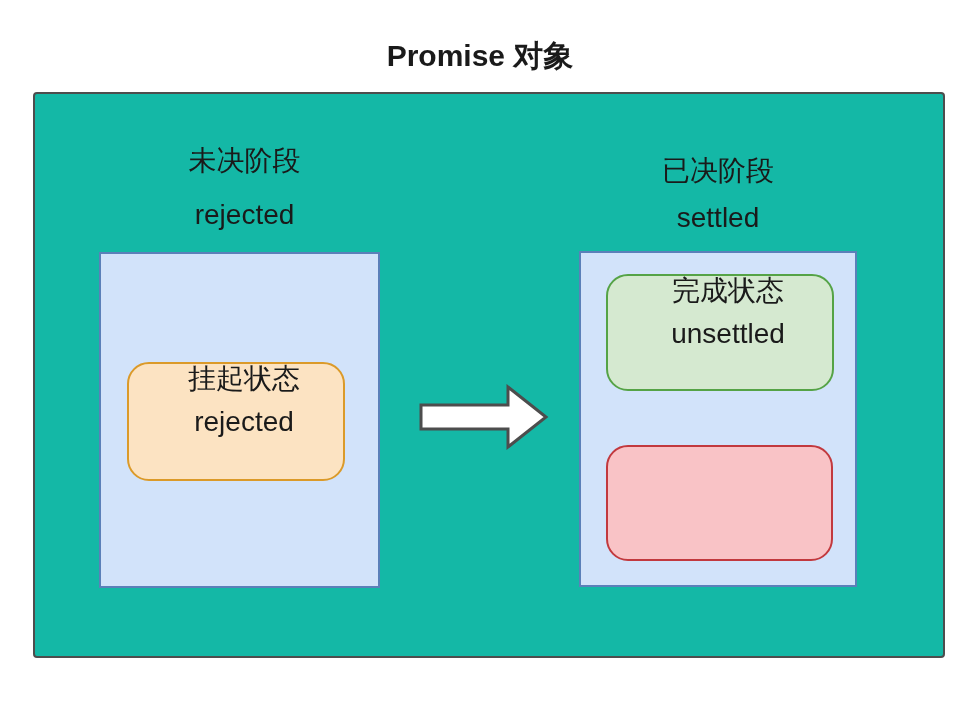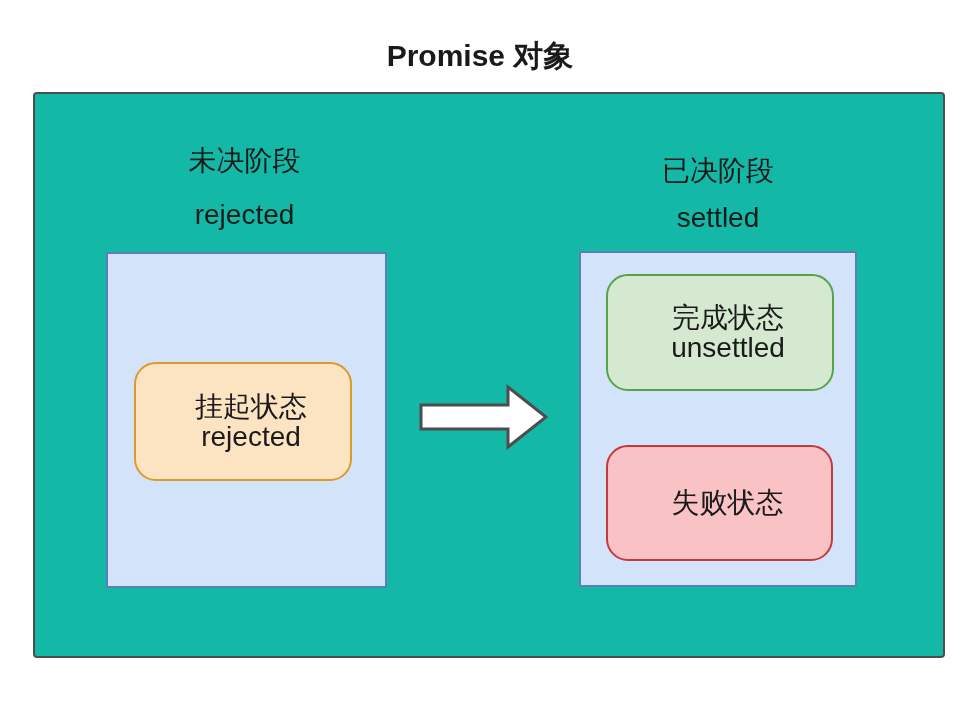--- a/index.html
+++ b/index.html
@@ -43,31 +43,31 @@
   .stage-label.zh-left  { left: 69px;  top: 52px;  width: 281px; }
   .stage-label.en-left  { left: 69px;  top: 106px; width: 281px; }
   .stage-label.zh-right { left: 544px; top: 62px;  width: 278px; }
   .stage-label.en-right { left: 544px; top: 109px; width: 278px; }
   .stage-box {
     position: absolute;
     box-sizing: border-box;
     background: #d2e3fa;
     border: 2px solid #5b80b9;
   }
-  .stage-box.unsettled { left: 71px;  top: 158px; width: 281px; height: 336px; }
+  .stage-box.unsettled { left: 64px;  top: 158px; width: 281px; height: 336px; }
   .stage-box.settled   { left: 544px; top: 157px; width: 278px; height: 336px; }
   .state-pill {
     position: absolute;
     box-sizing: border-box;
     border-radius: 22px;
     border: 2px solid;
     display: flex;
     flex-direction: column;
     align-items: center;
-    justify-content: center;
+    gap: 13px;
     font-size: 28px;
     line-height: 30px;
     text-align: center;
     padding-left: 16px;
   }
   .state-pill.pending {
     left: 26px; top: 108px; width: 218px; height: 119px;
     background: #fce3c2;
     border-color: #db9a29;
   }
@@ -114,18 +114,17 @@
     <svg class="flow-arrow" viewBox="0 0 130 66" aria-hidden="true">
       <polygon points="2,21 89,21 89,3 127,33 89,63 89,45 2,45" fill="#ffffff" stroke="#4d4d4d" stroke-width="3" stroke-linejoin="miter"></polygon>
     </svg>
 
     <div class="stage-box settled">
       <div class="state-pill fulfilled">
         <span>完成状态</span>
         <span>unsettled</span>
       </div>
       <div class="state-pill rejected">
-        <span>失败状态</span>
       </div>
     </div>
 
   </div>
 </div>
 
 </body></html>

